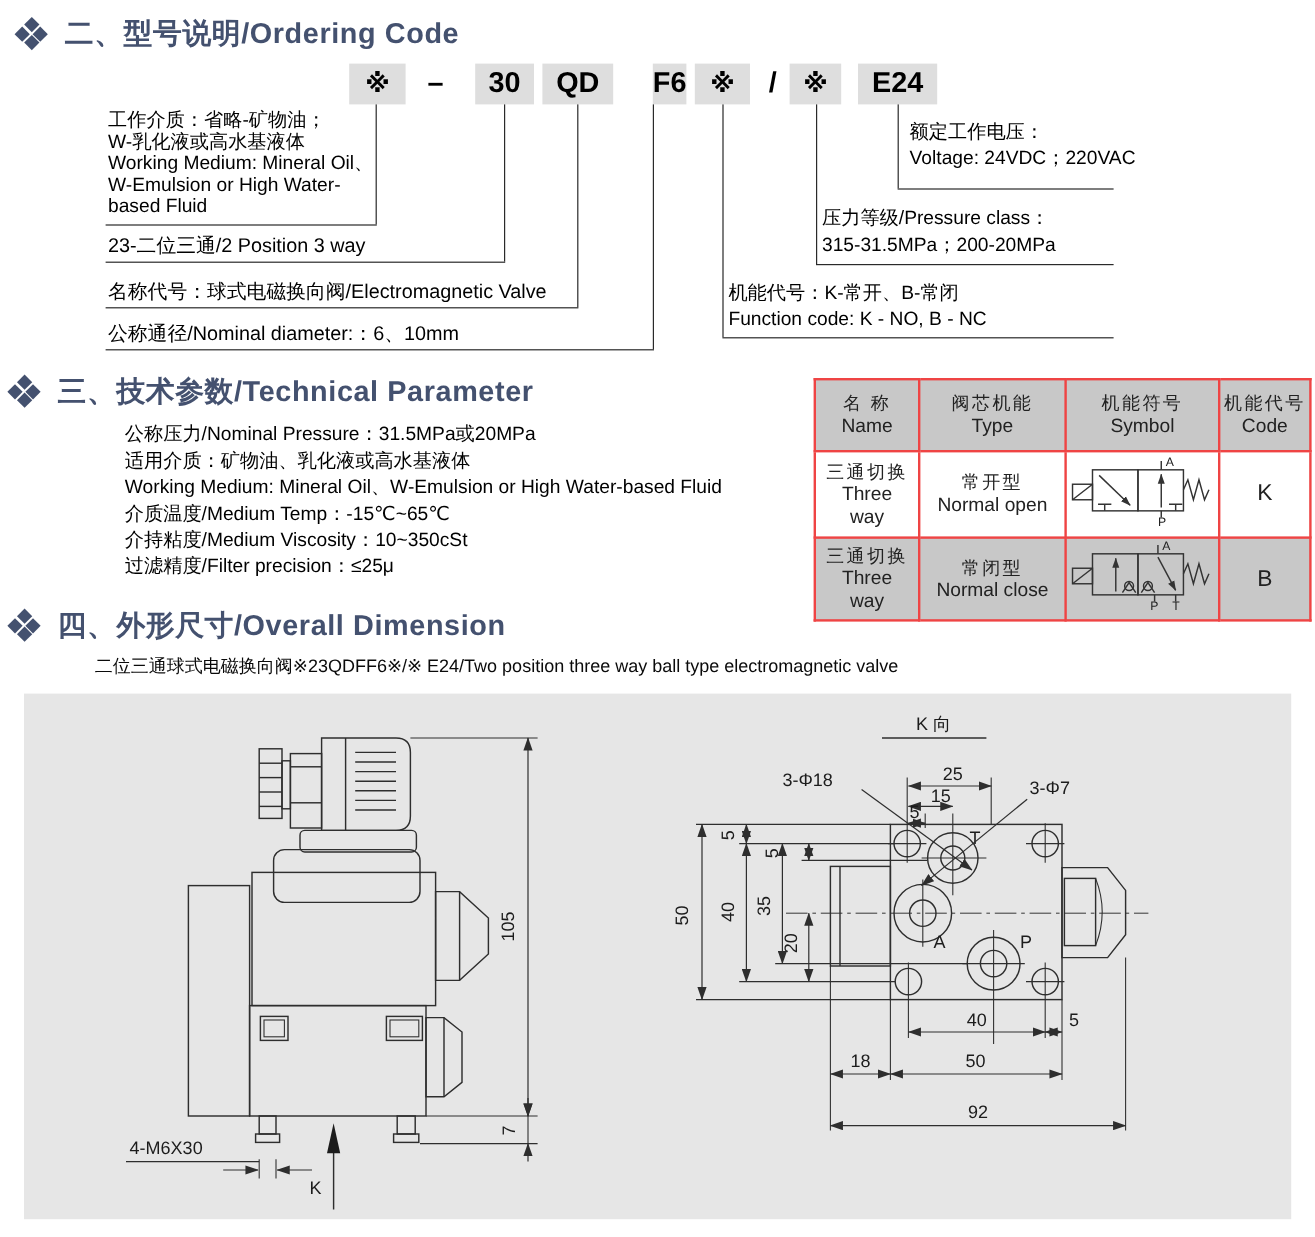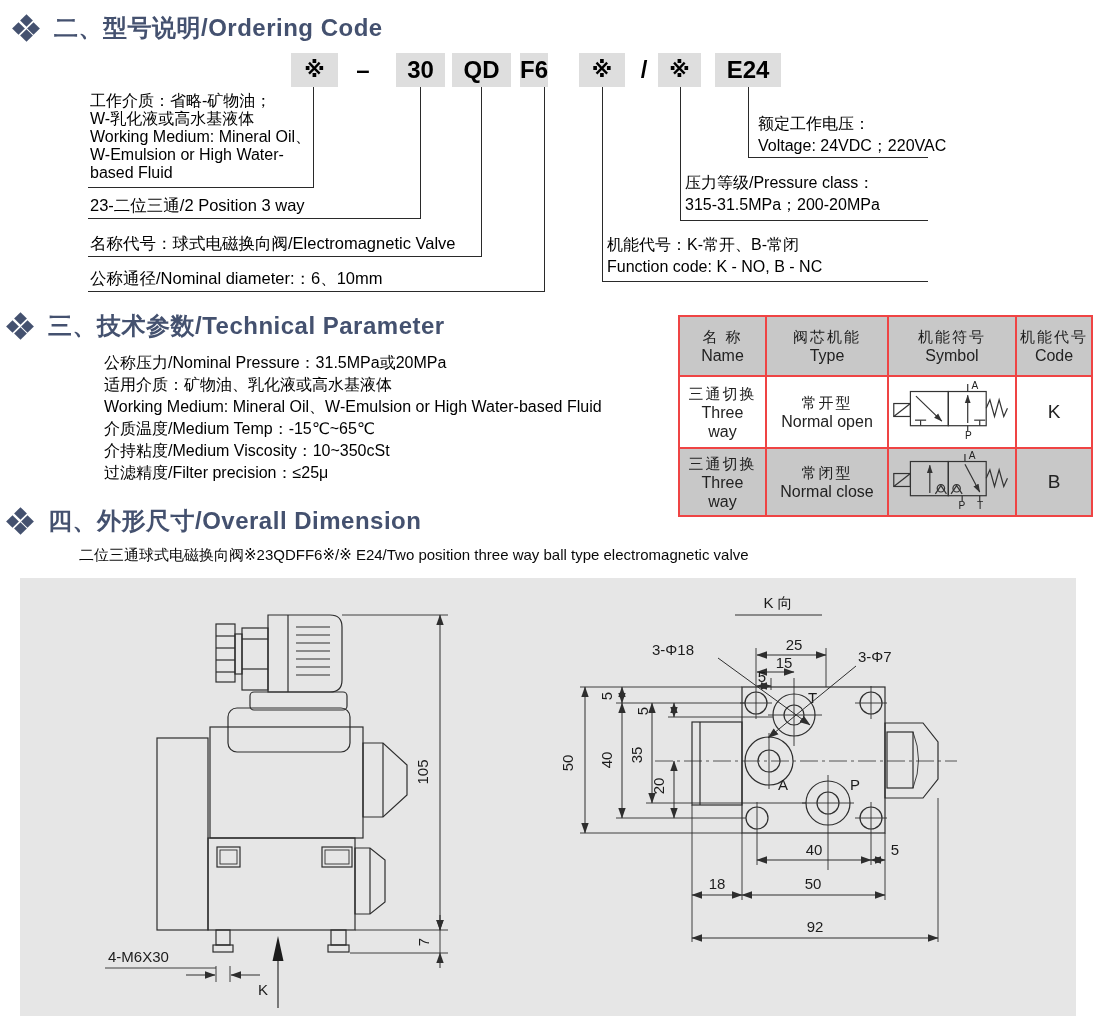--- a/index.html
+++ b/index.html
@@ -57,21 +57,21 @@
         <i></i>
       </span>
     <span>二、型号说明/Ordering Code</span>
   </div>
 
   <div>
     <span class="seg boxed" style="left:291px;width:47px;font-size:21px;">※</span>
     <span class="seg" style="left:349px;width:28px;">–</span>
     <span class="seg boxed" style="left:396px;width:49px;">30</span>
     <span class="seg boxed" style="left:452px;width:59px;">QD</span>
-    <span class="seg boxed" style="left:520px;width:28px;">F6</span>
+    <span class="seg boxed" style="left:544px;width:28px;">F6</span>
     <span class="seg boxed" style="left:579px;width:46px;font-size:21px;">※</span>
     <span class="seg" style="left:632px;width:24px;">/</span>
     <span class="seg boxed" style="left:658px;width:43px;font-size:21px;">※</span>
     <span class="seg boxed" style="left:715px;width:66px;">E24</span>
   </div>
 
   <div>
     <div class="vline" style="left:313px;top:87px;height:100px;"></div>
     <div class="vline" style="left:420px;top:87px;height:131px;"></div>
     <div class="vline" style="left:481px;top:87px;height:169px;"></div>
@@ -92,21 +92,21 @@
     <div>工作介质：省略-矿物油；</div>
     <div>W-乳化液或高水基液体</div>
     <div>Working Medium: Mineral Oil、</div>
     <div>W-Emulsion or High Water-</div>
     <div>based Fluid</div>
   </div>
   <div class="callout single" style="left:90px;top:196px;">23-二位三通/2 Position 3 way</div>
   <div class="callout single" style="left:90px;top:234px;">名称代号：球式电磁换向阀/Electromagnetic Valve</div>
   <div class="callout single" style="left:90px;top:269px;">公称通径/Nominal diameter:：6、10mm</div>
 
-  <div class="callout r" style="left:758px;top:113px;">
+  <div class="callout r" style="left:758px;top:100px;">
     <div>额定工作电压：</div>
     <div>Voltage: 24VDC；220VAC</div>
   </div>
   <div class="callout r" style="left:685px;top:172px;">
     <div>压力等级/Pressure class：</div>
     <div>315-31.5MPa；200-20MPa</div>
   </div>
   <div class="callout r" style="left:607px;top:234px;">
     <div>机能代号：K-常开、B-常闭</div>
     <div>Function code: K - NO, B - NC</div>

